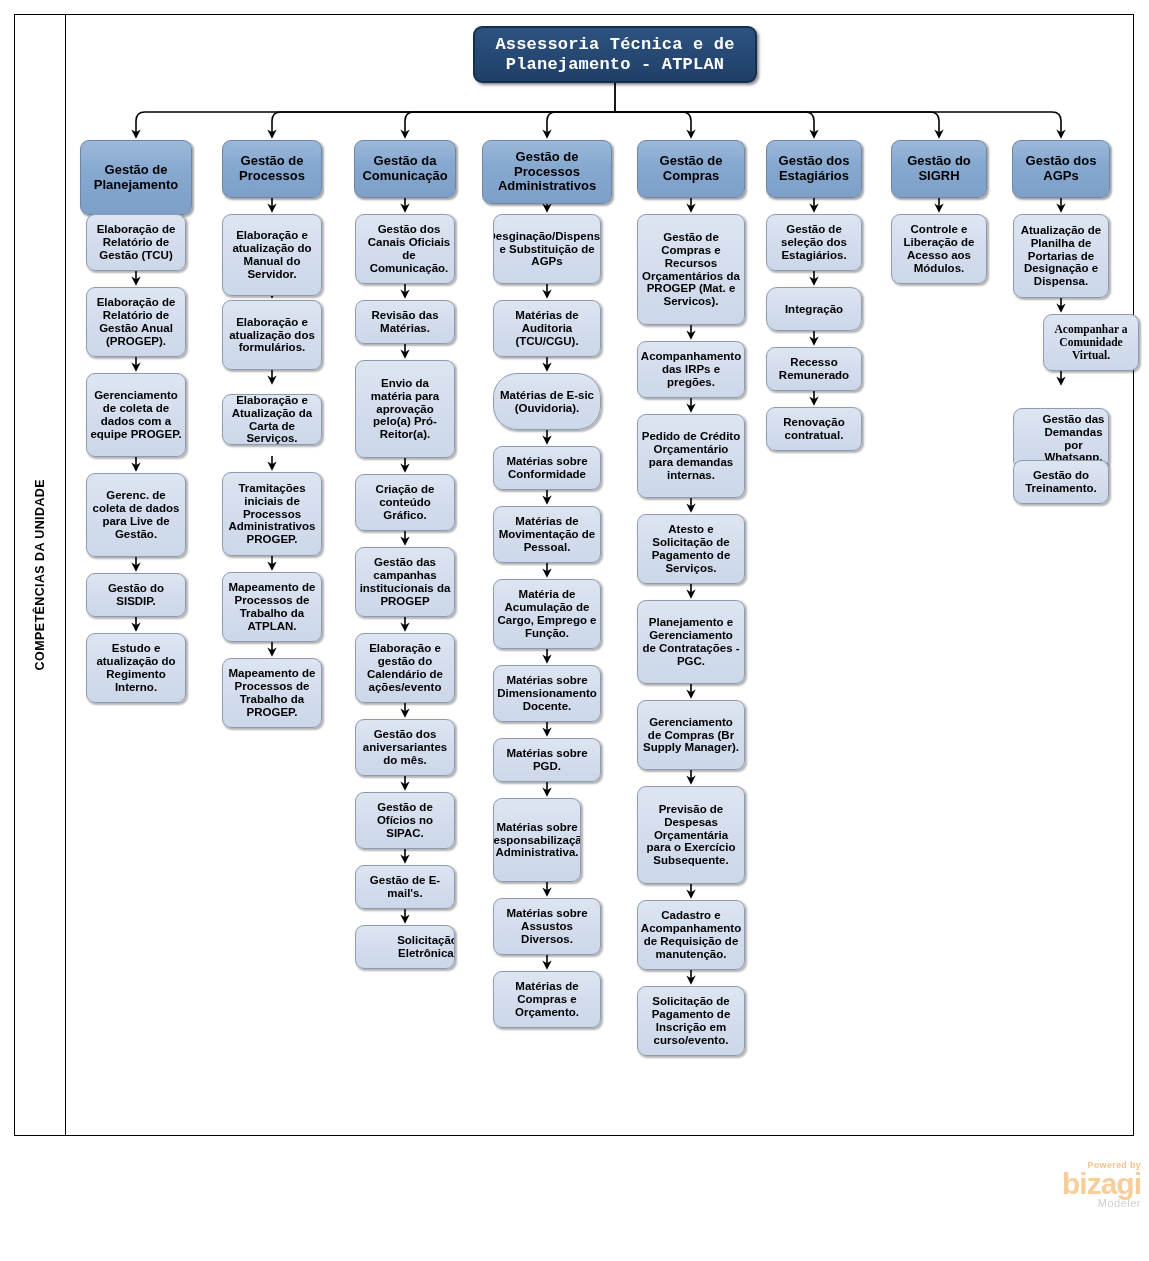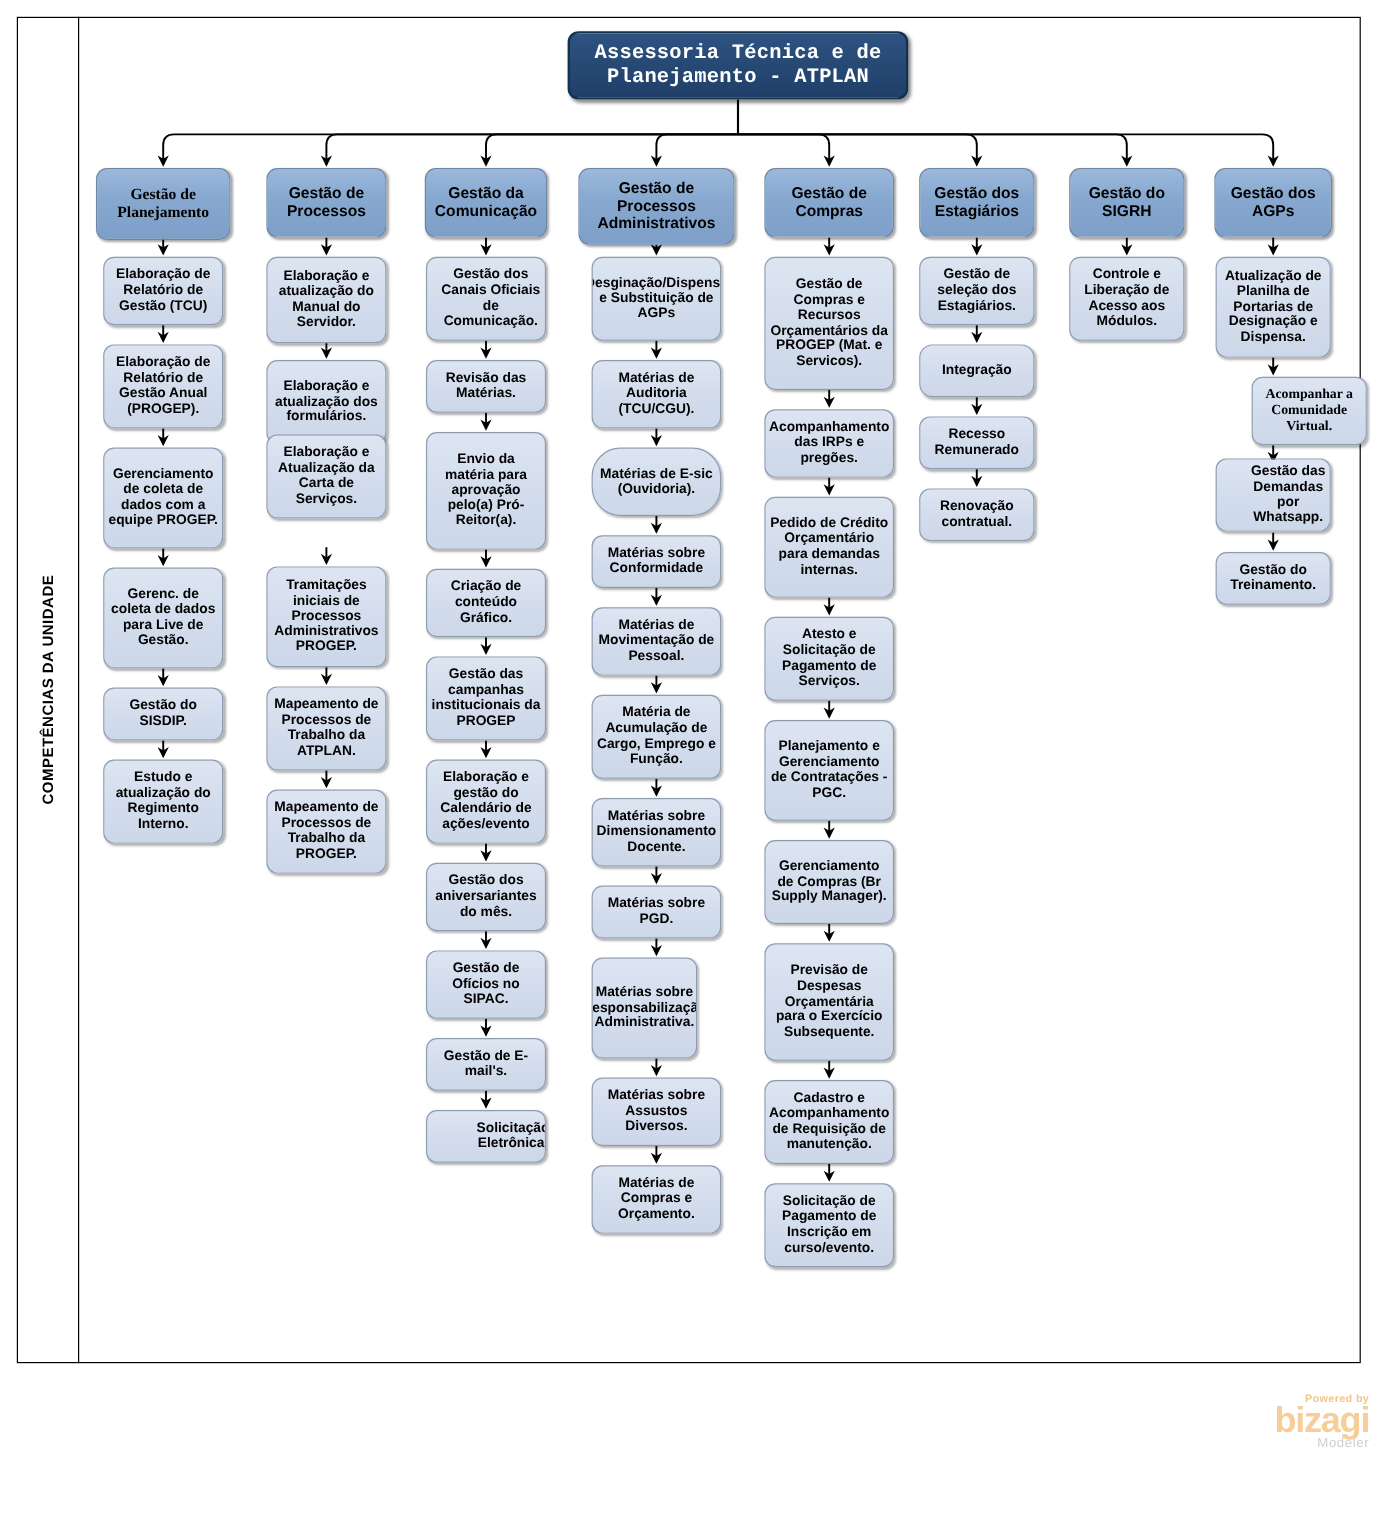--- a/index.html
+++ b/index.html
@@ -201,21 +201,21 @@
         <path d="M1061,298 L1061,311"></path>
         <path d="M1061,371 L1061,384"></path>
         <path d="M1061,444 L1061,457"></path>
       </g>
   </svg>
 
   <div id="nodes">
       <div class="node root" style="left: 473px; top: 26px; width: 284px; height: 57px;">
         <span>Assessoria Técnica e de Planejamento - ATPLAN</span>
       </div>
-      <div class="node lane-head" style="left: 80px; top: 140px; width: 112px; height: 60px; font-family: Liberation Serif, serif;">
+      <div class="node lane-head" style="left: 80px; top: 140px; width: 112px; height: 75px;">
         <span>Gestão de Planejamento</span>
       </div>
       <div class="node task" style="left: 86px; top: 214px; width: 100px; height: 57px;">
         <span>Elaboração de Relatório de Gestão (TCU)</span>
       </div>
       <div class="node task" style="left: 86px; top: 287px; width: 100px; height: 70px;">
         <span>Elaboração de Relatório de Gestão Anual (PROGEP).</span>
       </div>
       <div class="node task" style="left: 86px; top: 373px; width: 100px; height: 84px;">
         <span>Gerenciamento de coleta de dados com a equipe PROGEP.</span>
@@ -225,27 +225,27 @@
       </div>
       <div class="node task" style="left: 86px; top: 573px; width: 100px; height: 44px;">
         <span>Gestão do SISDIP.</span>
       </div>
       <div class="node task" style="left: 86px; top: 633px; width: 100px; height: 70px;">
         <span>Estudo e atualização do Regimento Interno.</span>
       </div>
       <div class="node lane-head" style="left: 222px; top: 140px; width: 100px; height: 58px;">
         <span>Gestão de Processos</span>
       </div>
-      <div class="node task" style="left: 222px; top: 214px; width: 100px; height: 72px; align-items: center;">
+      <div class="node task" style="left: 222px; top: 214px; width: 100px; height: 82px; align-items: center;">
         <span>Elaboração e atualização do Manual do Servidor.</span>
       </div>
       <div class="node task" style="left: 222px; top: 300px; width: 100px; height: 70px;">
         <span>Elaboração e atualização dos formulários.</span>
       </div>
-      <div class="node task" style="left: 222px; top: 362px; width: 100px; height: 70px; text-align: center;">
+      <div class="node task" style="left: 222px; top: 394px; width: 100px; height: 51px; text-align: center;">
         <span>Elaboração e Atualização da Carta de Serviços.</span>
       </div>
       <div class="node task" style="left: 222px; top: 472px; width: 100px; height: 84px;">
         <span>Tramitações iniciais de Processos Administrativos PROGEP.</span>
       </div>
       <div class="node task" style="left: 222px; top: 572px; width: 100px; height: 70px;">
         <span>Mapeamento de Processos de Trabalho da ATPLAN.</span>
       </div>
       <div class="node task" style="left: 222px; top: 658px; width: 100px; height: 70px;">
         <span>Mapeamento de Processos de Trabalho da PROGEP.</span>
@@ -372,21 +372,21 @@
       </div>
       <div class="node lane-head" style="left: 1012px; top: 140px; width: 98px; height: 58px;">
         <span>Gestão dos AGPs</span>
       </div>
       <div class="node task" style="left: 1013px; top: 214px; width: 96px; height: 84px;">
         <span>Atualização de Planilha de Portarias de Designação e Dispensa.</span>
       </div>
       <div class="node task" style="left: 1043px; top: 314px; width: 96px; height: 57px; font-family: Liberation Serif, serif;">
         <span>Acompanhar a Comunidade Virtual.</span>
       </div>
-      <div class="node task" style="left: 1013px; top: 382px; width: 96px; height: 61px; padding-left: 28px;">
+      <div class="node task" style="left: 1013px; top: 408px; width: 96px; height: 61px; padding-left: 28px;">
         <span>Gestão das Demandas por Whatsapp.</span>
       </div>
       <div class="node task" style="left: 1013px; top: 460px; width: 96px; height: 44px;">
         <span>Gestão do Treinamento.</span>
       </div>
     </div>
 
   <div class="logo">
     <div class="powered">Powered by</div>
     <div class="brand">bizagi</div>

